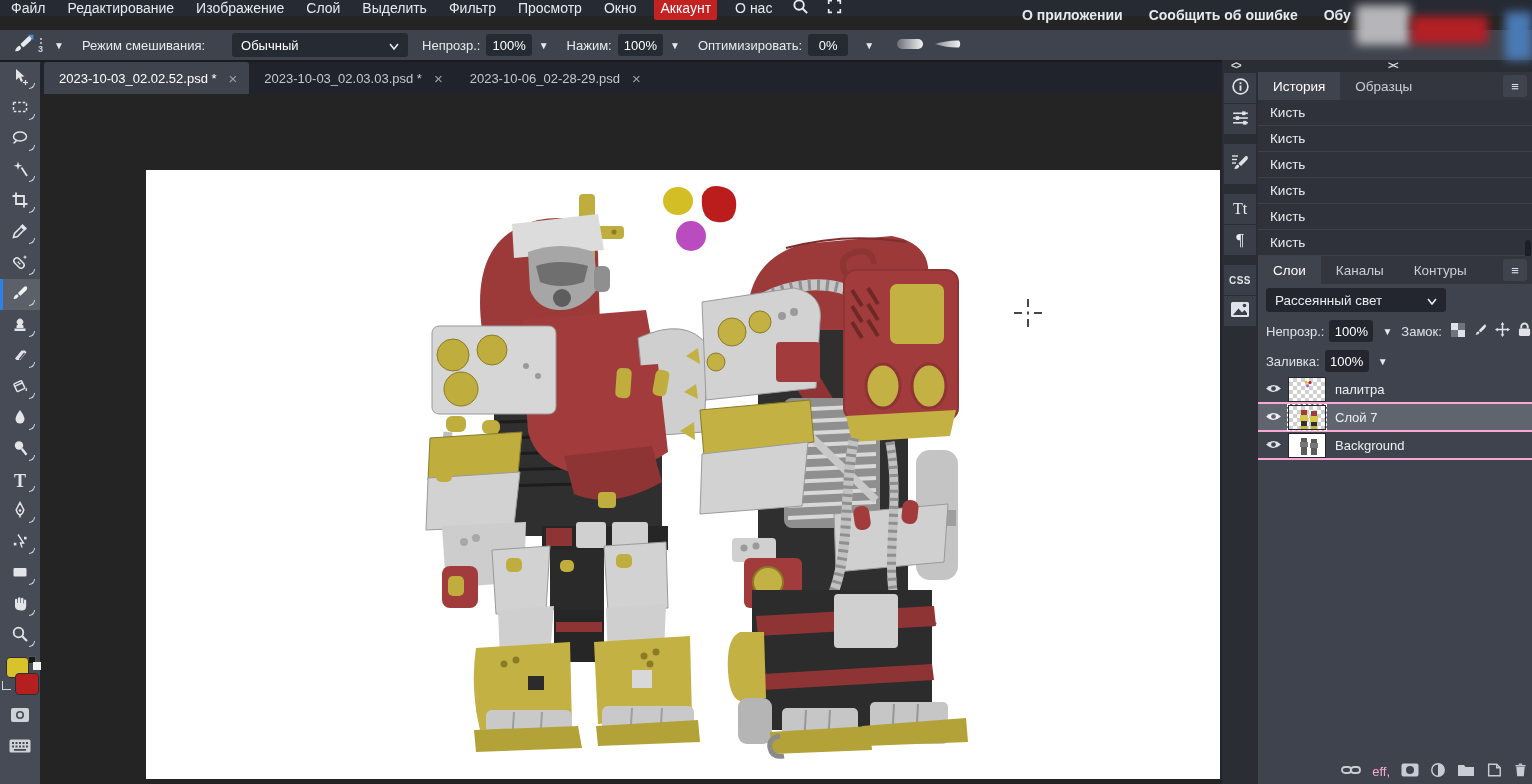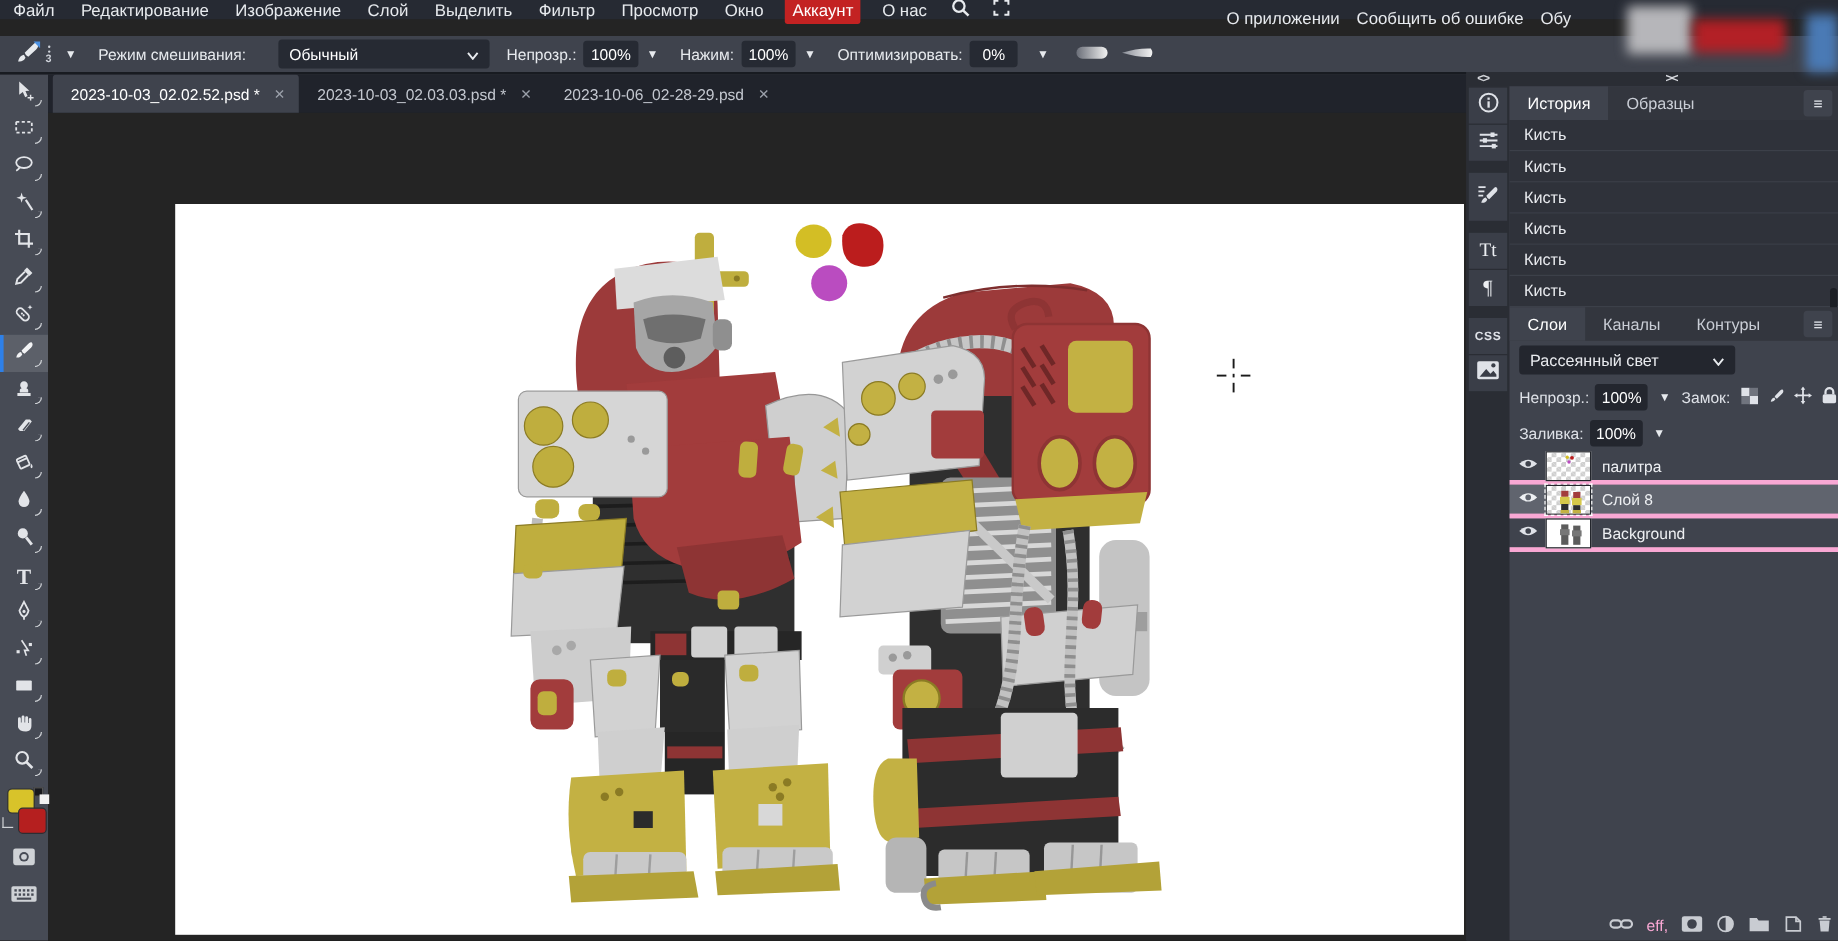--- a/index.html
+++ b/index.html
@@ -6,21 +6,21 @@
   html,body { background:#111; }
   body { font-family:"Liberation Sans", sans-serif; }
   #app { position:relative; width:1532px; height:784px; overflow:hidden; background:#242424; }
 
   
   .menubar { position:absolute; left:0; top:0; width:1532px; height:16px; background:#262a33;
              display:flex; align-items:center; color:#e7eaee; font-size:14px; z-index:10; }
   .menu-item { padding:0 11px; line-height:30px; cursor:default; white-space:nowrap; }
   .menu-acct { background:#c32222; color:#fff; padding:5px 6px; border-radius:2px; margin:0 7px; line-height:1; }
   .menu-iconbtn { padding:0 9px; display:flex; align-items:center; }
-  .menu-right { position:absolute; left:1022px; top:0; display:flex; gap:14px; line-height:30px; white-space:nowrap; }
+  .menu-right { position:absolute; left:1022px; top:0; display:flex; gap:26px; line-height:30px; white-space:nowrap;font-weight:bold; }
 
   
   .ad { position:absolute; z-index:60; filter:blur(5px); border-radius:3px; }
   #ad1 { left:1356px; top:5px;  width:54px; height:40px; background:#b6b6ba; }
   #ad2 { left:1411px; top:16px; width:77px; height:28px; background:#b32026; }
   #ad3 { left:1505px; top:12px; width:27px; height:48px; background:#4a7ab5; }
 
   
   .optionsbar { position:absolute; left:0; top:30px; width:1532px; height:32px; background:#3f434d;
                 border-bottom:2px solid #181b21; display:flex; align-items:center; color:#e7eaee; font-size:13px; z-index:9; }
@@ -85,21 +85,21 @@
 
   .blend-row { height:32px; display:flex; align-items:center; padding-left:8px; }
   .blend-select { background:#23262e; border-radius:3px; height:24px; width:180px; display:flex;
                   align-items:center; justify-content:space-between; padding:0 9px; color:#e9ebef; font-size:13.5px; }
   .ctl-row { height:30px; display:flex; align-items:center; padding-left:8px; color:#dfe2e8; font-size:13px; gap:5px; }
   .ctl-box { background:#23262e; border-radius:3px; height:22px; min-width:44px; display:flex;
              align-items:center; justify-content:center; color:#fff; }
   .ctl-dd { font-size:10px; margin:0 4px; color:#e7eaee; }
   .lock-icons { display:flex; gap:8px; align-items:center; margin-left:4px; }
 
-  .layer-row { height:28px; display:flex; align-items:center; border-bottom:4px solid #f9a8d4; }
+  .layer-row { height:28px; display:flex; align-items:center; border-bottom:2px solid #f9a8d4; }
   .layer-row.selected { background:#60646e; }
   .eye-cell { width:30px; display:flex; justify-content:center; }
   .thumb { width:38px; height:25px; border:1px solid #23262c; margin-right:9px; position:relative; overflow:hidden; background:#fff; }
   .thumb.sel { outline:1px dashed #fff; }
   .checker { background-image:
       linear-gradient(45deg,#cfcfcf 25%,transparent 25%,transparent 75%,#cfcfcf 75%),
       linear-gradient(45deg,#cfcfcf 25%,transparent 25%,transparent 75%,#cfcfcf 75%);
       background-size:8px 8px; background-position:0 0,4px 4px; background-color:#fff; }
   .layer-name { color:#eef0f3; font-size:13px; }
   .panel-footer { position:absolute; right:4px; bottom:3px; display:flex; gap:11px; align-items:center;
@@ -742,21 +742,21 @@
                 <rect x="11.5" y="20" width="7" height="3" fill="#c3b143"></rect>
               </g>
             <g>
                 <rect x="22" y="5" width="6" height="5" fill="#a23c3c"></rect>
                 <rect x="21" y="10" width="8" height="6" fill="#d6c84a"></rect>
                 <rect x="22" y="16" width="6" height="5" fill="#2f2f2f"></rect>
                 <rect x="21.5" y="20" width="7" height="3" fill="#c3b143"></rect>
               </g>
           </svg>
         </span>
-        <span class="layer-name">Слой 8</span>
+        <span class="layer-name">Слой 7</span>
       </div>
       <div class="layer-row">
         <span class="eye-cell">
             <span><svg width="17" height="11" viewBox="0 0 16 10">
                 <path d="M1,5 Q8,-1.5 15,5 Q8,11.5 1,5 Z" fill="#dfe2e8"></path>
                 <circle cx="8" cy="5" r="2.2" fill="#3f434d"></circle>
               </svg></span>
           </span>
         <span class="thumb">
           <svg width="38" height="25" viewBox="0 0 38 25">

